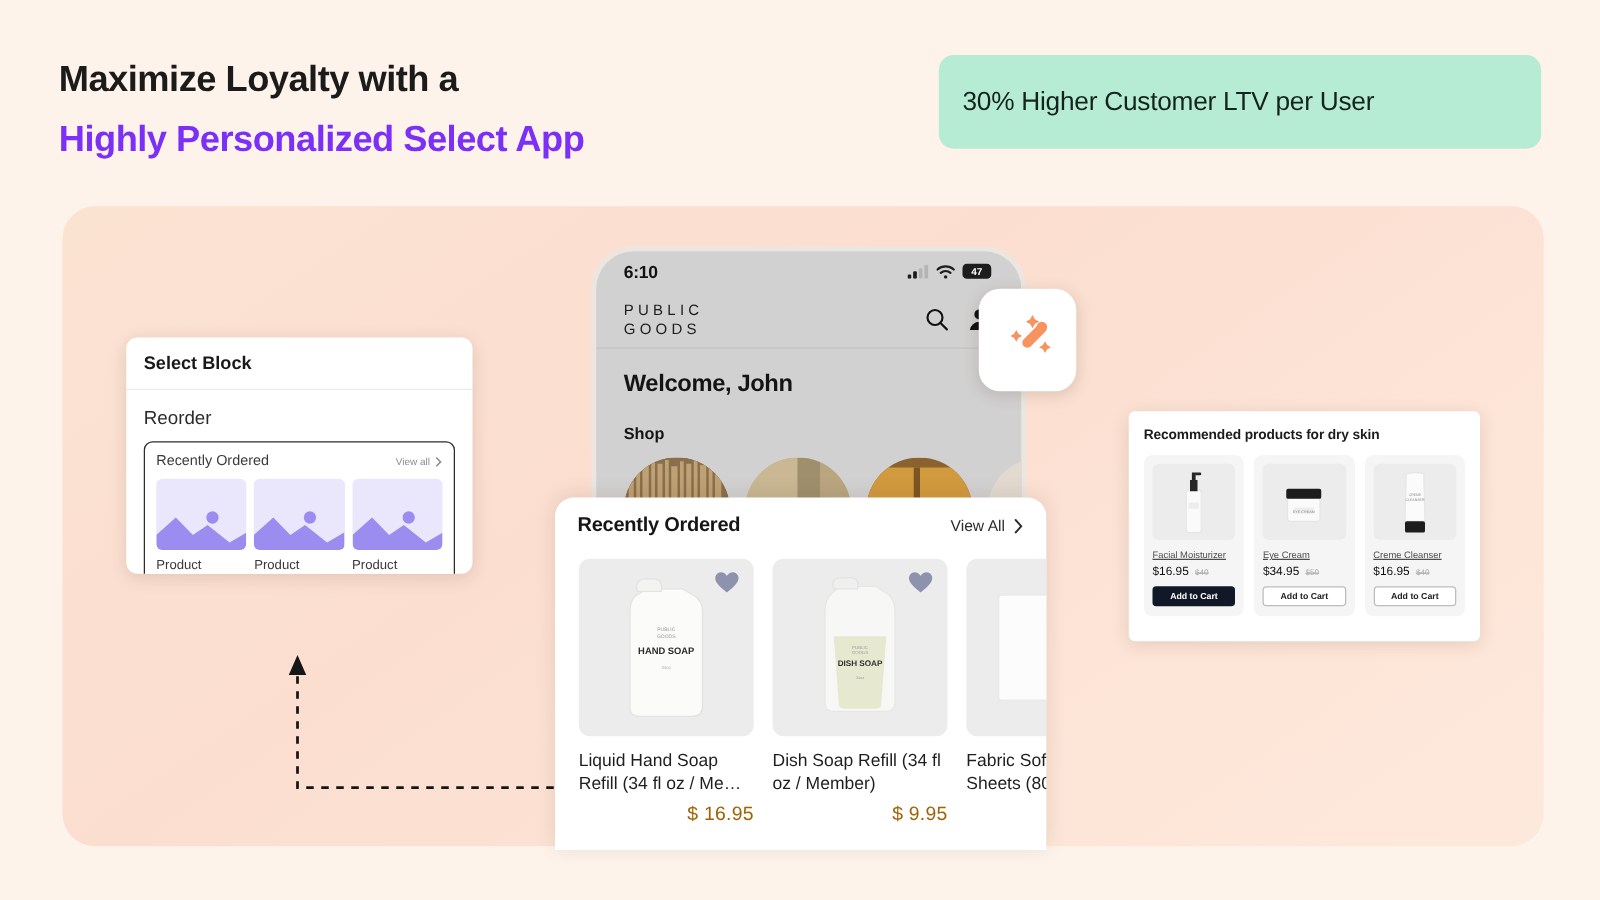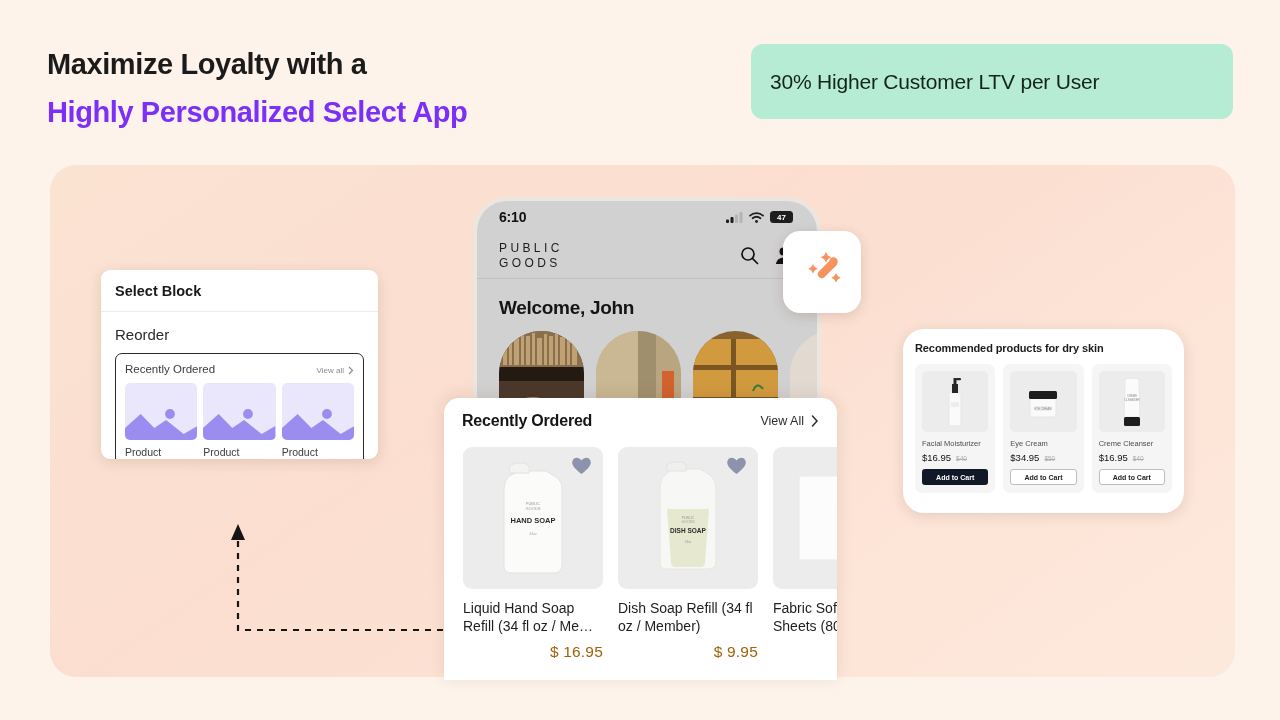--- a/index.html
+++ b/index.html
@@ -145,34 +145,34 @@
     position: relative; display: flex; align-items: center; justify-content: center;
   }
   .rc-heart { position: absolute; right: 11px; top: 9px; }
   .rc-name { font-size: 14px; color: #1e1e1e; line-height: 18px; margin-top: 10px; }
   .rc-price { font-size: 15.5px; color: #a16207; margin-top: 8px; letter-spacing: 0.2px; text-align: right; }
 
   
   .rec-card {
     position: absolute; left: 903px; top: 329px;
     width: 281px; height: 184px;
-    background: #fff; border-radius: 21px;
+    background: #fff; border-radius: 5px;
     box-shadow: 0 3px 14px rgba(70,40,20,0.13);
     padding: 13px 12px;
   }
   .rec-title { font-size: 11px; font-weight: bold; color: #1b1b1b; letter-spacing: -0.1px; }
   .rec-grid { display: flex; gap: 8px; margin-top: 10px; }
   .rec-item {
     flex: 1; background: #f5f5f5; border-radius: 7px; padding: 7px 7px 8px 7px;
   }
   .rec-thumb {
     width: 100%; height: 61px; background: #ececec; border-radius: 5px;
     display: flex; align-items: center; justify-content: center;
   }
-  .rec-name { font-size: 7.5px; color: #4d4d4d; margin-top: 7px; }
+  .rec-name { font-size: 7.5px; color: #4d4d4d; margin-top: 7px; text-decoration: underline; }
   .rec-prices { display: flex; align-items: baseline; gap: 5px; margin-top: 4px; }
   .rec-price { font-size: 9.5px; font-weight: normal; color: #111; }
   .rec-old { font-size: 6.5px; color: #adadad; text-decoration: line-through; }
   .rec-btn {
     margin-top: 6px; height: 16px; border-radius: 3px;
     display: flex; align-items: center; justify-content: center;
     font-size: 7px; font-weight: bold;
   }
   .rec-btn.dark { background: #111827; color: #fff; }
   .rec-btn.light { background: #fff; color: #222; border: 1px solid #bdbdbd; }
@@ -278,20 +278,21 @@
           <circle cx="8" cy="8" r="6" fill="none" stroke="#111" stroke-width="1.7"></circle>
           <line x1="12.4" y1="12.4" x2="17.5" y2="17.5" stroke="#111" stroke-width="1.7" stroke-linecap="round"></line>
         </svg>
         <svg width="19" height="19" viewBox="0 0 19 19">
           <circle cx="9.5" cy="5.5" r="4" fill="#111"></circle>
           <path d="M1.8 18 A7.8 7.8 0 0 1 17.2 18 Z" fill="#111"></path>
         </svg>
       </span>
     </div>
     <div class="welcome">Welcome, John</div>
+    <div class="shop-label">Shop</div>
     <div class="shop-row">
       <div class="shop-circle">
         <svg width="85" height="95" viewBox="0 0 85 95" preserveAspectRatio="none">
           <rect width="85" height="95" fill="#6d5a42"></rect>
           <rect y="0" width="85" height="36" fill="#8a6f4c"></rect>
           <g fill="#c0a173">
             <rect x="4" y="4" width="4" height="30"></rect>
               <rect x="10" y="2" width="3" height="32"></rect>
             <rect x="15" y="6" width="5" height="28"></rect>
               <rect x="22" y="3" width="3" height="31"></rect>

